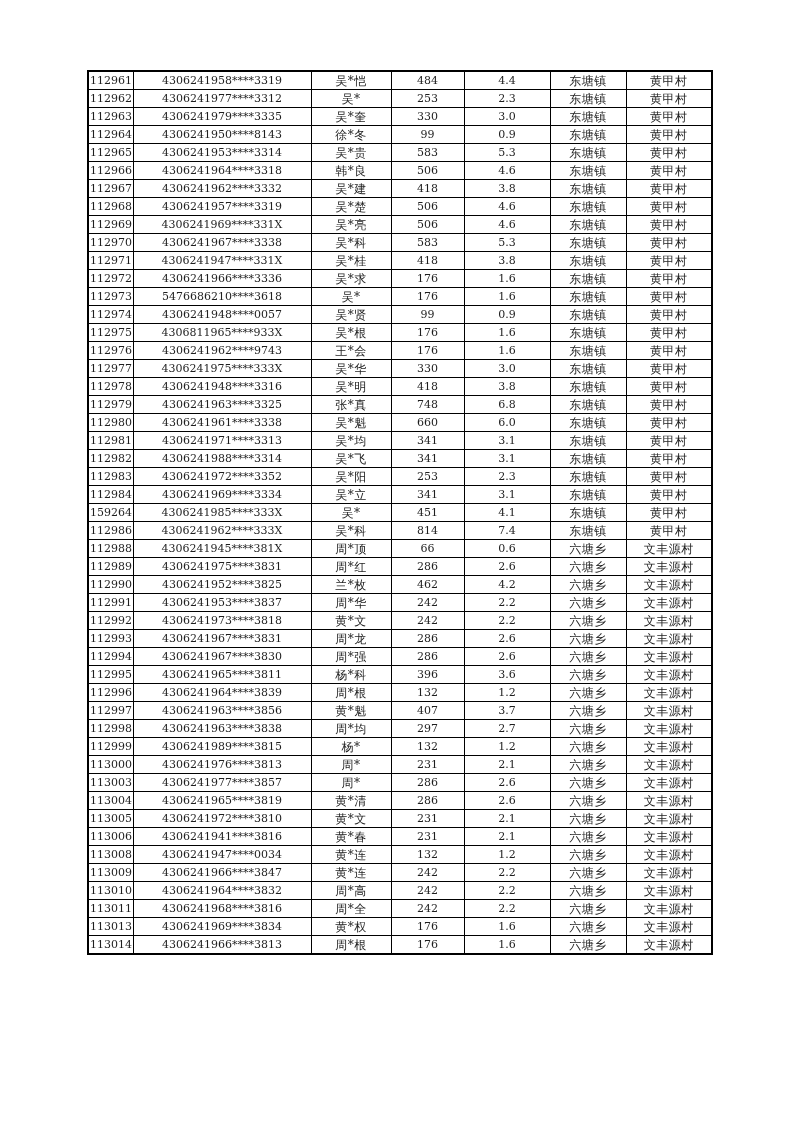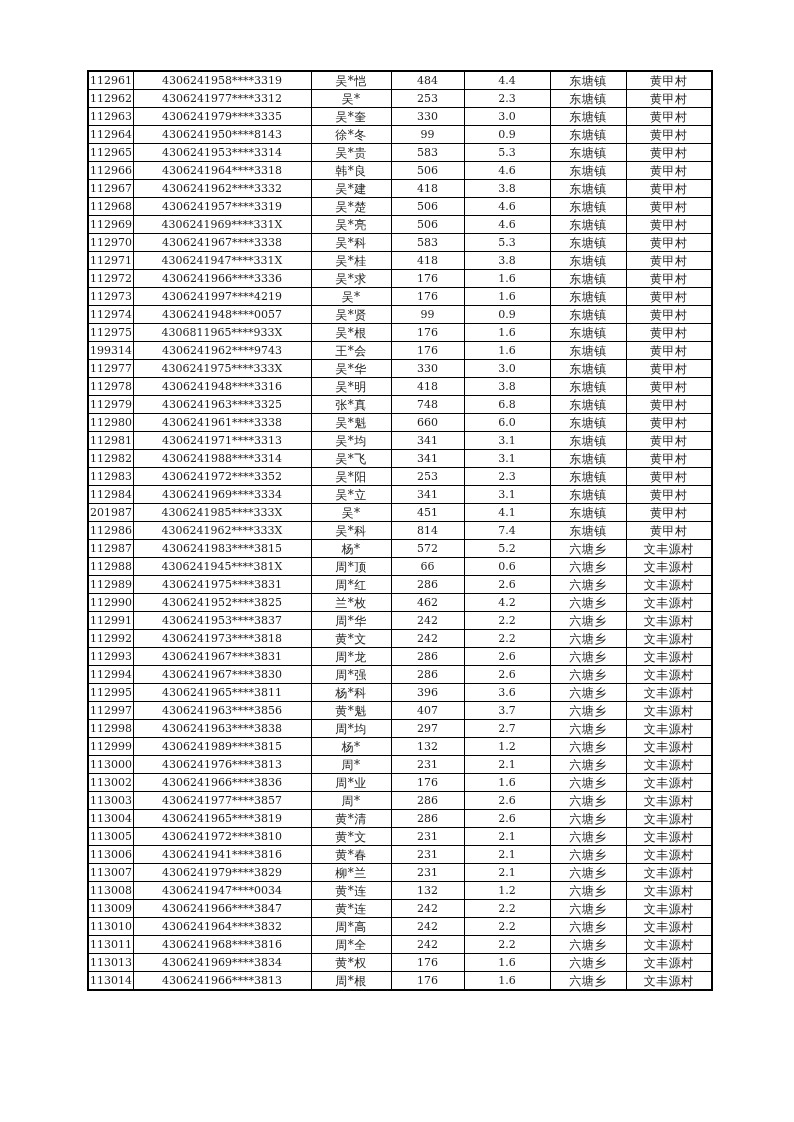--- a/index.html
+++ b/index.html
@@ -167,21 +167,21 @@
           <td>112972</td>
           <td>4306241966****3336</td>
           <td class="cjk">吴*求</td>
           <td>176</td>
           <td>1.6</td>
           <td class="cjk">东塘镇</td>
           <td class="cjk">黄甲村</td>
         </tr>
         <tr>
           <td>112973</td>
-          <td>4306241997****4219</td>
+          <td>5476686210****3618</td>
           <td class="cjk">吴*</td>
           <td>176</td>
           <td>1.6</td>
           <td class="cjk">东塘镇</td>
           <td class="cjk">黄甲村</td>
         </tr>
         <tr>
           <td>112974</td>
           <td>4306241948****0057</td>
           <td class="cjk">吴*贤</td>
@@ -193,21 +193,21 @@
         <tr>
           <td>112975</td>
           <td>4306811965****933X</td>
           <td class="cjk">吴*根</td>
           <td>176</td>
           <td>1.6</td>
           <td class="cjk">东塘镇</td>
           <td class="cjk">黄甲村</td>
         </tr>
         <tr>
-          <td>199314</td>
+          <td>112976</td>
           <td>4306241962****9743</td>
           <td class="cjk">王*会</td>
           <td>176</td>
           <td>1.6</td>
           <td class="cjk">东塘镇</td>
           <td class="cjk">黄甲村</td>
         </tr>
         <tr>
           <td>112977</td>
           <td>4306241975****333X</td>
@@ -274,47 +274,38 @@
         <tr>
           <td>112984</td>
           <td>4306241969****3334</td>
           <td class="cjk">吴*立</td>
           <td>341</td>
           <td>3.1</td>
           <td class="cjk">东塘镇</td>
           <td class="cjk">黄甲村</td>
         </tr>
         <tr>
-          <td>201987</td>
+          <td>159264</td>
           <td>4306241985****333X</td>
           <td class="cjk">吴*</td>
           <td>451</td>
           <td>4.1</td>
           <td class="cjk">东塘镇</td>
           <td class="cjk">黄甲村</td>
         </tr>
         <tr>
           <td>112986</td>
           <td>4306241962****333X</td>
           <td class="cjk">吴*科</td>
           <td>814</td>
           <td>7.4</td>
           <td class="cjk">东塘镇</td>
           <td class="cjk">黄甲村</td>
         </tr>
         <tr>
-          <td>112987</td>
-          <td>4306241983****3815</td>
-          <td class="cjk">杨*</td>
-          <td>572</td>
-          <td>5.2</td>
-          <td class="cjk">六塘乡</td>
-          <td class="cjk">文丰源村</td>
-        </tr>
-        <tr>
           <td>112988</td>
           <td>4306241945****381X</td>
           <td class="cjk">周*顶</td>
           <td>66</td>
           <td>0.6</td>
           <td class="cjk">六塘乡</td>
           <td class="cjk">文丰源村</td>
         </tr>
         <tr>
           <td>112989</td>
@@ -373,20 +364,29 @@
         <tr>
           <td>112995</td>
           <td>4306241965****3811</td>
           <td class="cjk">杨*科</td>
           <td>396</td>
           <td>3.6</td>
           <td class="cjk">六塘乡</td>
           <td class="cjk">文丰源村</td>
         </tr>
         <tr>
+          <td>112996</td>
+          <td>4306241964****3839</td>
+          <td class="cjk">周*根</td>
+          <td>132</td>
+          <td>1.2</td>
+          <td class="cjk">六塘乡</td>
+          <td class="cjk">文丰源村</td>
+        </tr>
+        <tr>
           <td>112997</td>
           <td>4306241963****3856</td>
           <td class="cjk">黄*魁</td>
           <td>407</td>
           <td>3.7</td>
           <td class="cjk">六塘乡</td>
           <td class="cjk">文丰源村</td>
         </tr>
         <tr>
           <td>112998</td>
@@ -409,29 +409,20 @@
         <tr>
           <td>113000</td>
           <td>4306241976****3813</td>
           <td class="cjk">周*</td>
           <td>231</td>
           <td>2.1</td>
           <td class="cjk">六塘乡</td>
           <td class="cjk">文丰源村</td>
         </tr>
         <tr>
-          <td>113002</td>
-          <td>4306241966****3836</td>
-          <td class="cjk">周*业</td>
-          <td>176</td>
-          <td>1.6</td>
-          <td class="cjk">六塘乡</td>
-          <td class="cjk">文丰源村</td>
-        </tr>
-        <tr>
           <td>113003</td>
           <td>4306241977****3857</td>
           <td class="cjk">周*</td>
           <td>286</td>
           <td>2.6</td>
           <td class="cjk">六塘乡</td>
           <td class="cjk">文丰源村</td>
         </tr>
         <tr>
           <td>113004</td>
@@ -454,29 +445,20 @@
         <tr>
           <td>113006</td>
           <td>4306241941****3816</td>
           <td class="cjk">黄*春</td>
           <td>231</td>
           <td>2.1</td>
           <td class="cjk">六塘乡</td>
           <td class="cjk">文丰源村</td>
         </tr>
         <tr>
-          <td>113007</td>
-          <td>4306241979****3829</td>
-          <td class="cjk">柳*兰</td>
-          <td>231</td>
-          <td>2.1</td>
-          <td class="cjk">六塘乡</td>
-          <td class="cjk">文丰源村</td>
-        </tr>
-        <tr>
           <td>113008</td>
           <td>4306241947****0034</td>
           <td class="cjk">黄*连</td>
           <td>132</td>
           <td>1.2</td>
           <td class="cjk">六塘乡</td>
           <td class="cjk">文丰源村</td>
         </tr>
         <tr>
           <td>113009</td>

